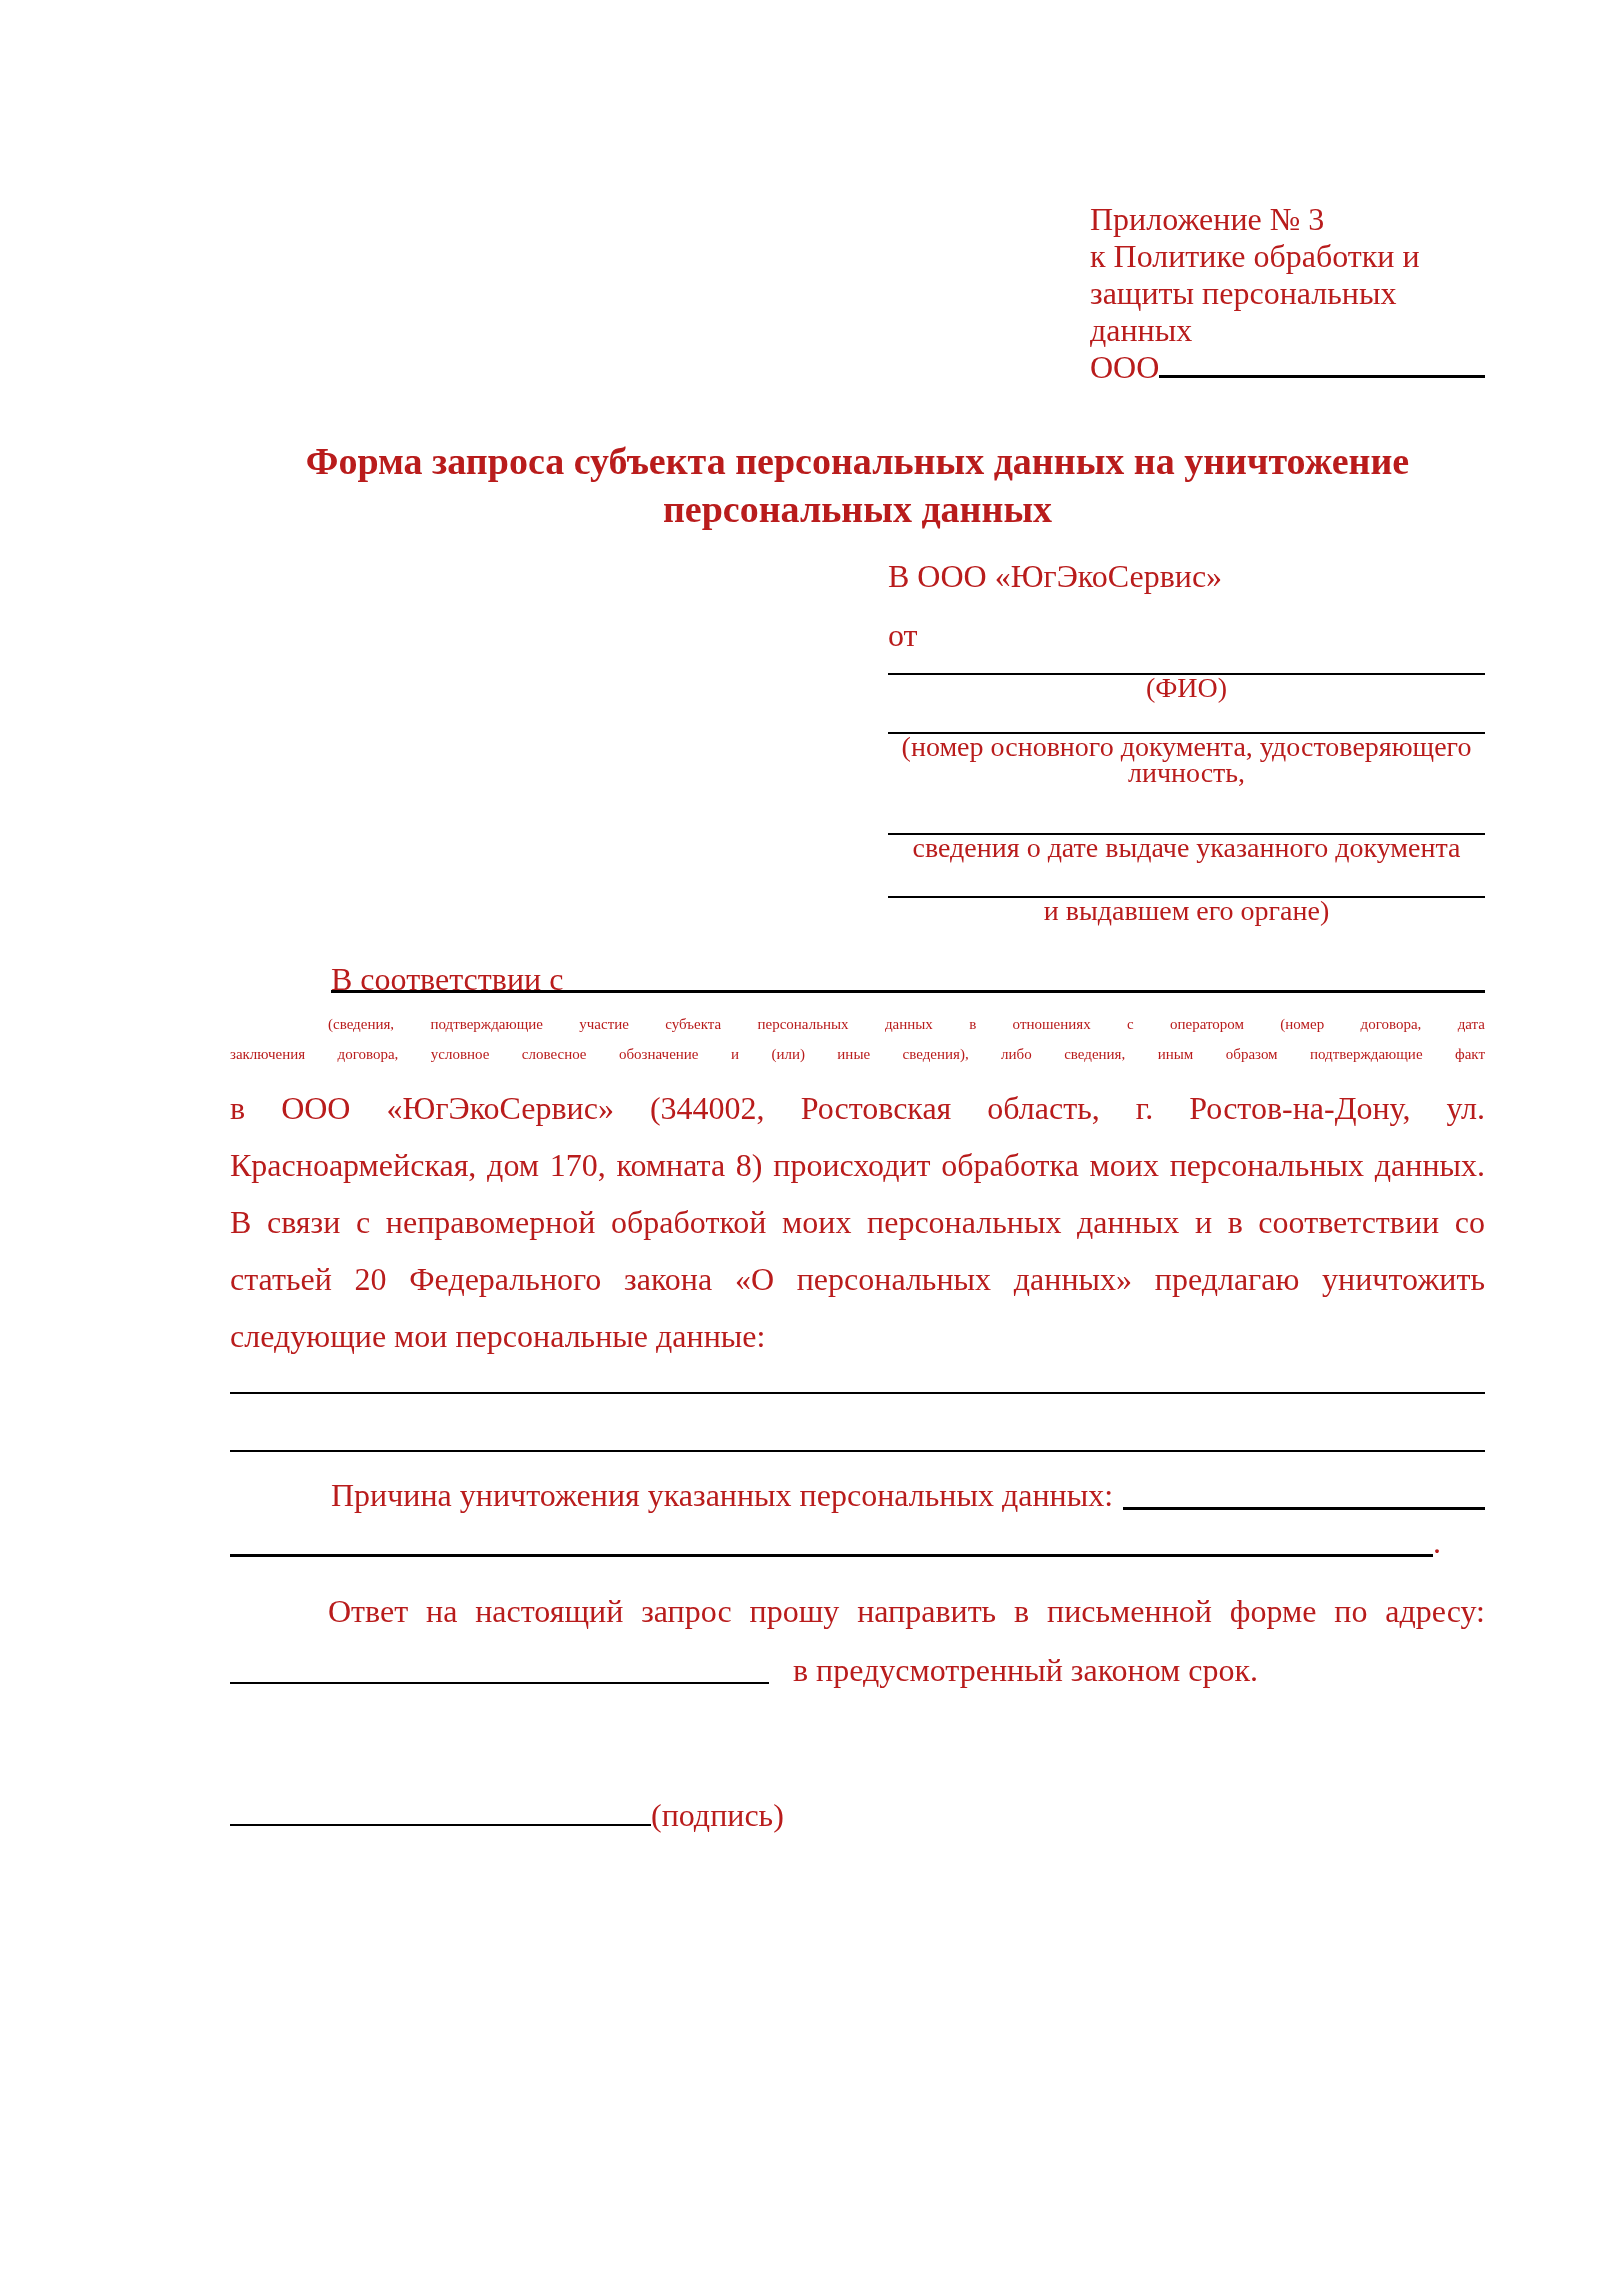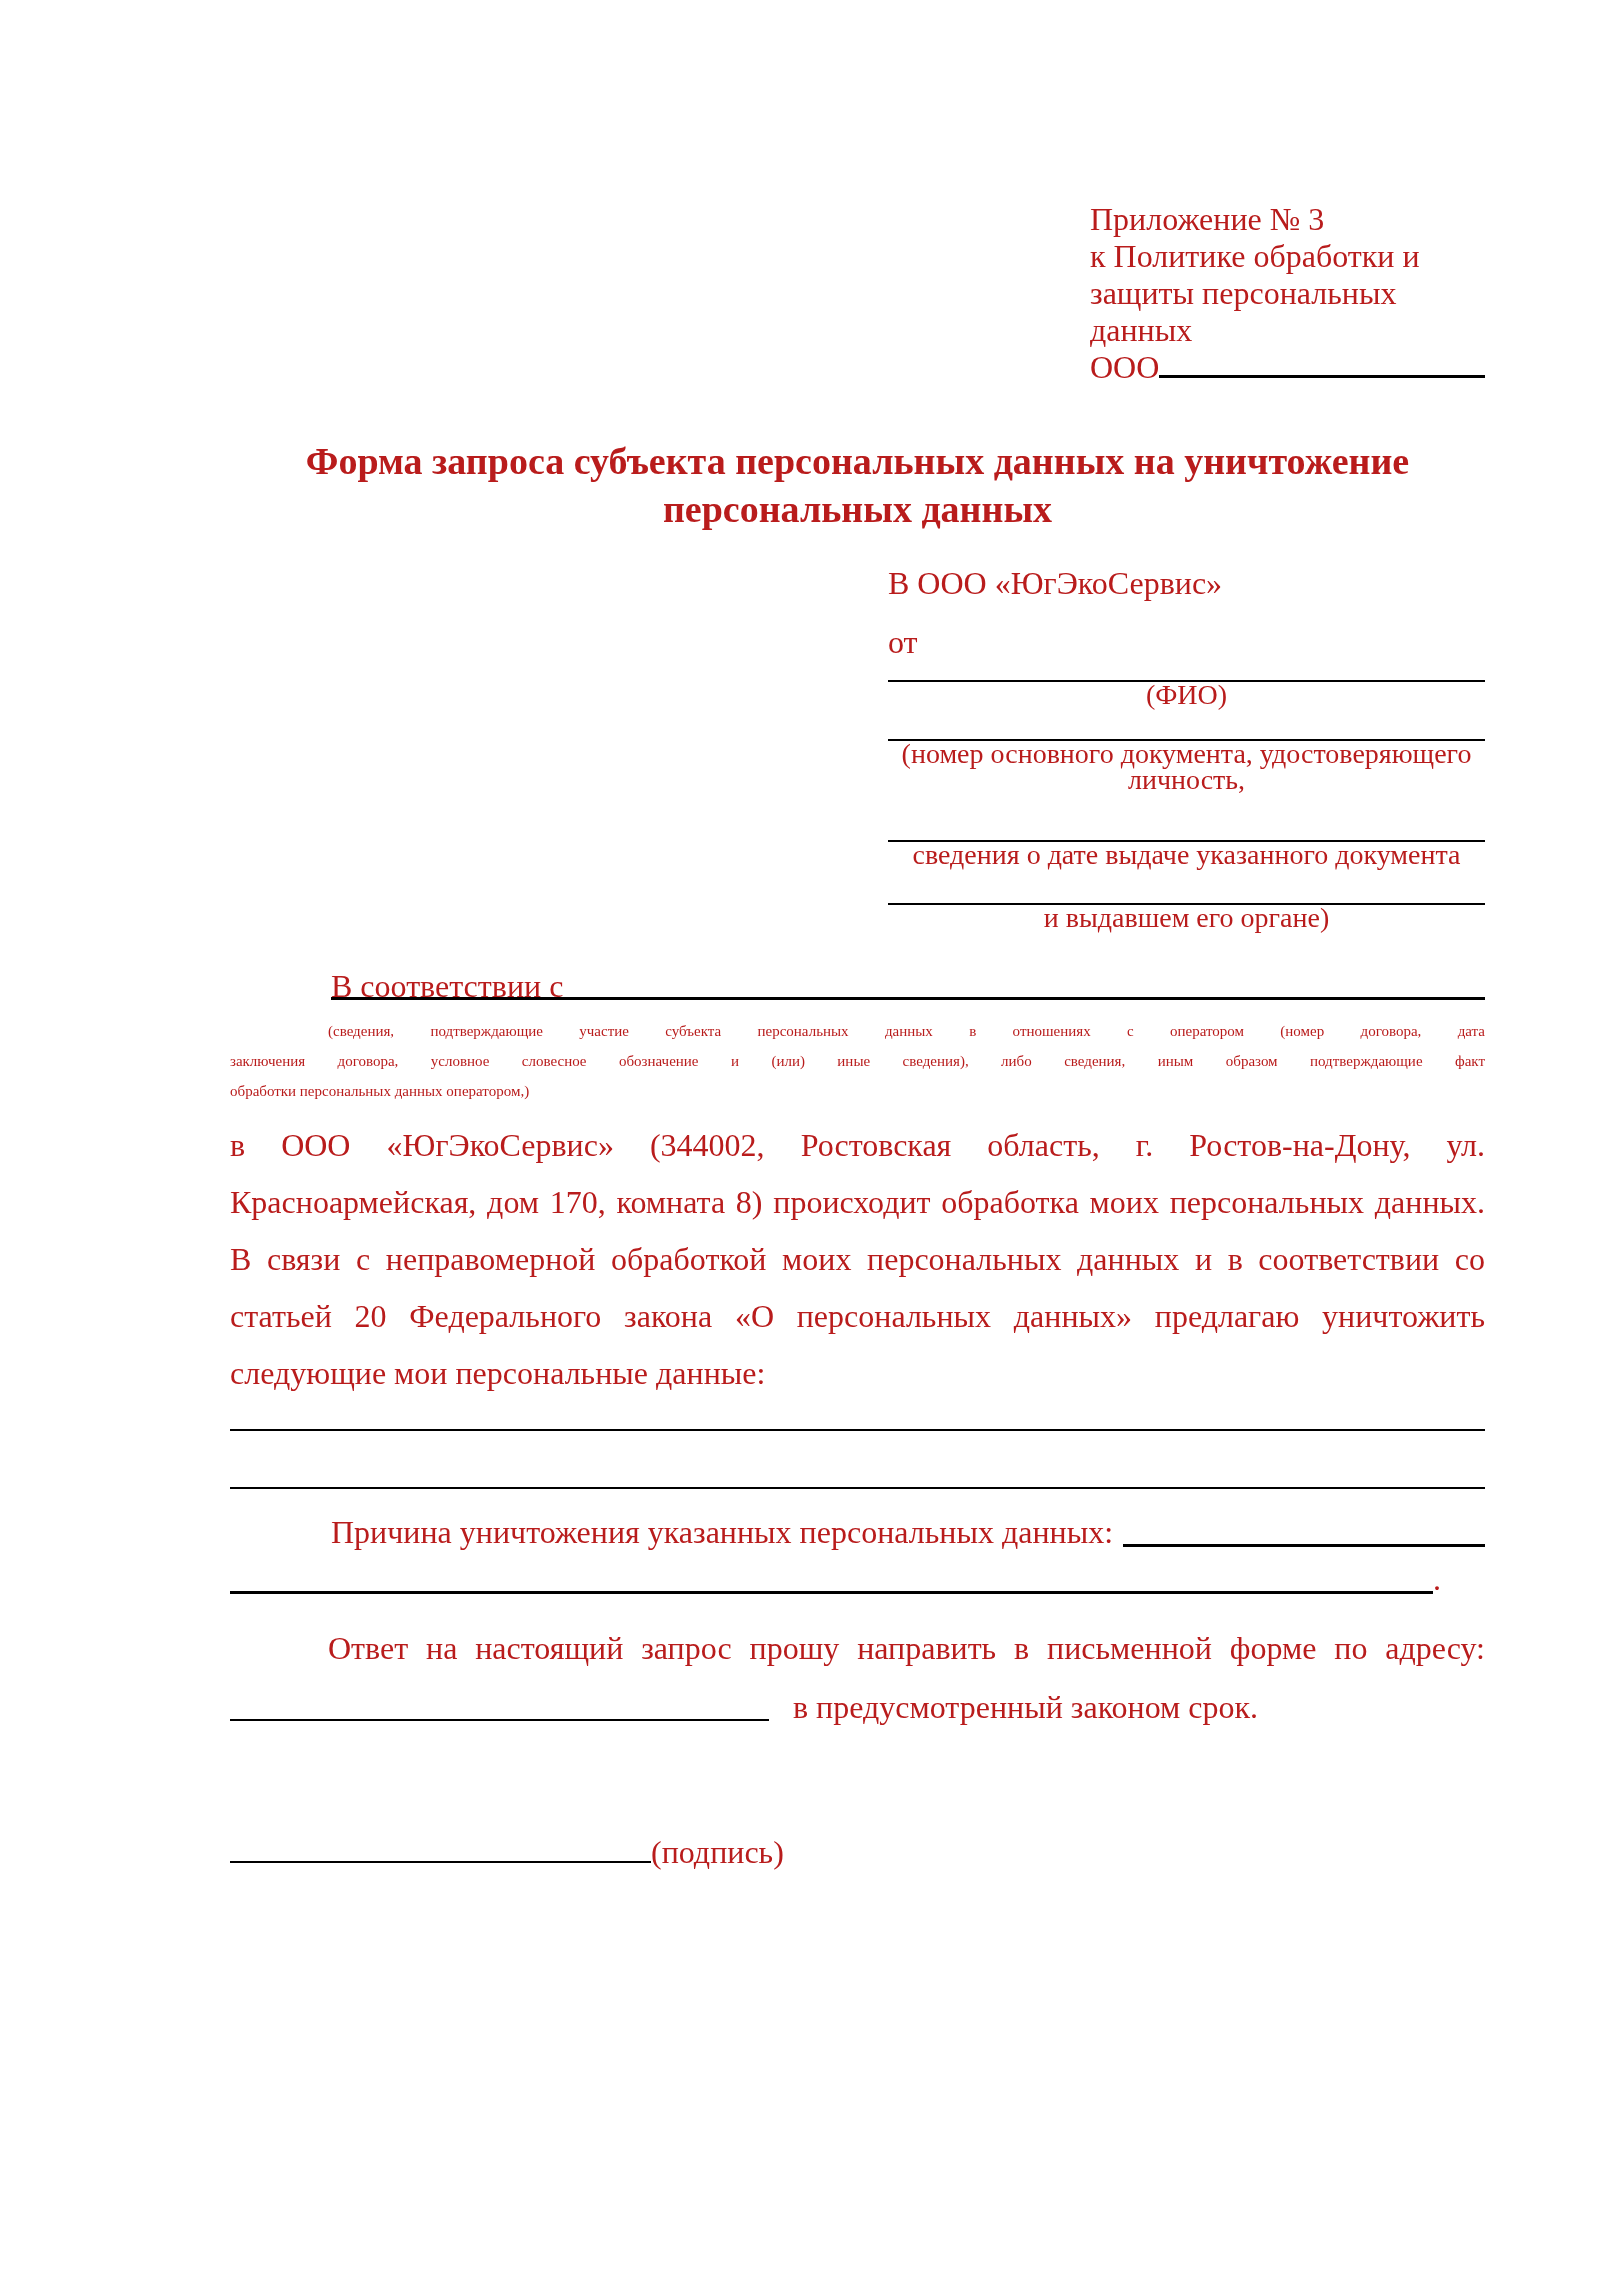--- a/index.html
+++ b/index.html
@@ -12,21 +12,21 @@
   
   .appendix{margin:201px 0 0 860px;width:395px;line-height:37px;}
   .appendix-row{display:flex;line-height:37px;}
   .fill{flex:1 1 auto;position:relative;}
   .fill::after{content:"";position:absolute;left:0;right:0;bottom:7.8px;height:2.9px;background:#000;}
 
   
   .title{margin:51px 0 0 0;font-size:38px;font-weight:bold;line-height:48px;text-align:center;}
 
   
-  .addressee{margin-left:658px;margin-top:31px;width:597px;}
+  .addressee{margin-left:658px;margin-top:24px;width:597px;}
   .addr-to{line-height:39px;}
   .addr-from{line-height:39px;margin-top:19.6px;}
   .field-line{border-bottom:2.9px solid #000;}
   .fl-1{height:18.6px}.fl-2{height:30px}.fl-3{height:46px}.fl-4{height:35px}
   .field-caption{font-size:28px;line-height:26.5px;text-align:center;}
 
   
   .accordance-row{display:flex;margin-top:31px;line-height:47px;padding-left:101px;flex-direction:column;}
   .accordance-row .lead{flex:0 0 auto;white-space:nowrap;padding-right:7.8px;}
   .accordance-row .fill::after{bottom:9.8px;}
@@ -105,21 +105,20 @@
     </div>
 
     <div class="accordance-row">
       <span class="lead">В соответствии с</span>
       <span class="fill"></span>
     </div>
 
     <div class="note">
       <div class="l1 just">(сведения, подтверждающие участие субъекта персональных данных в отношениях с оператором (номер договора, дата</div>
       <div class="just">заключения договора, условное словесное обозначение и (или) иные сведения), либо сведения, иным образом подтверждающие факт</div>
-      <div>обработки персональных данных оператором,)</div>
     </div>
 
     <div class="body-par">
       <div class="just">в ООО «ЮгЭкоСервис» (344002, Ростовская область, г. Ростов-на-Дону, ул.</div>
       <div class="just">Красноармейская, дом 170, комната 8) происходит обработка моих персональных данных.</div>
       <div class="just">В связи с неправомерной обработкой моих персональных данных и в соответствии со</div>
       <div class="just">статьей 20 Федерального закона «О персональных данных» предлагаю уничтожить</div>
       <div>следующие мои персональные данные:</div>
     </div>
 

